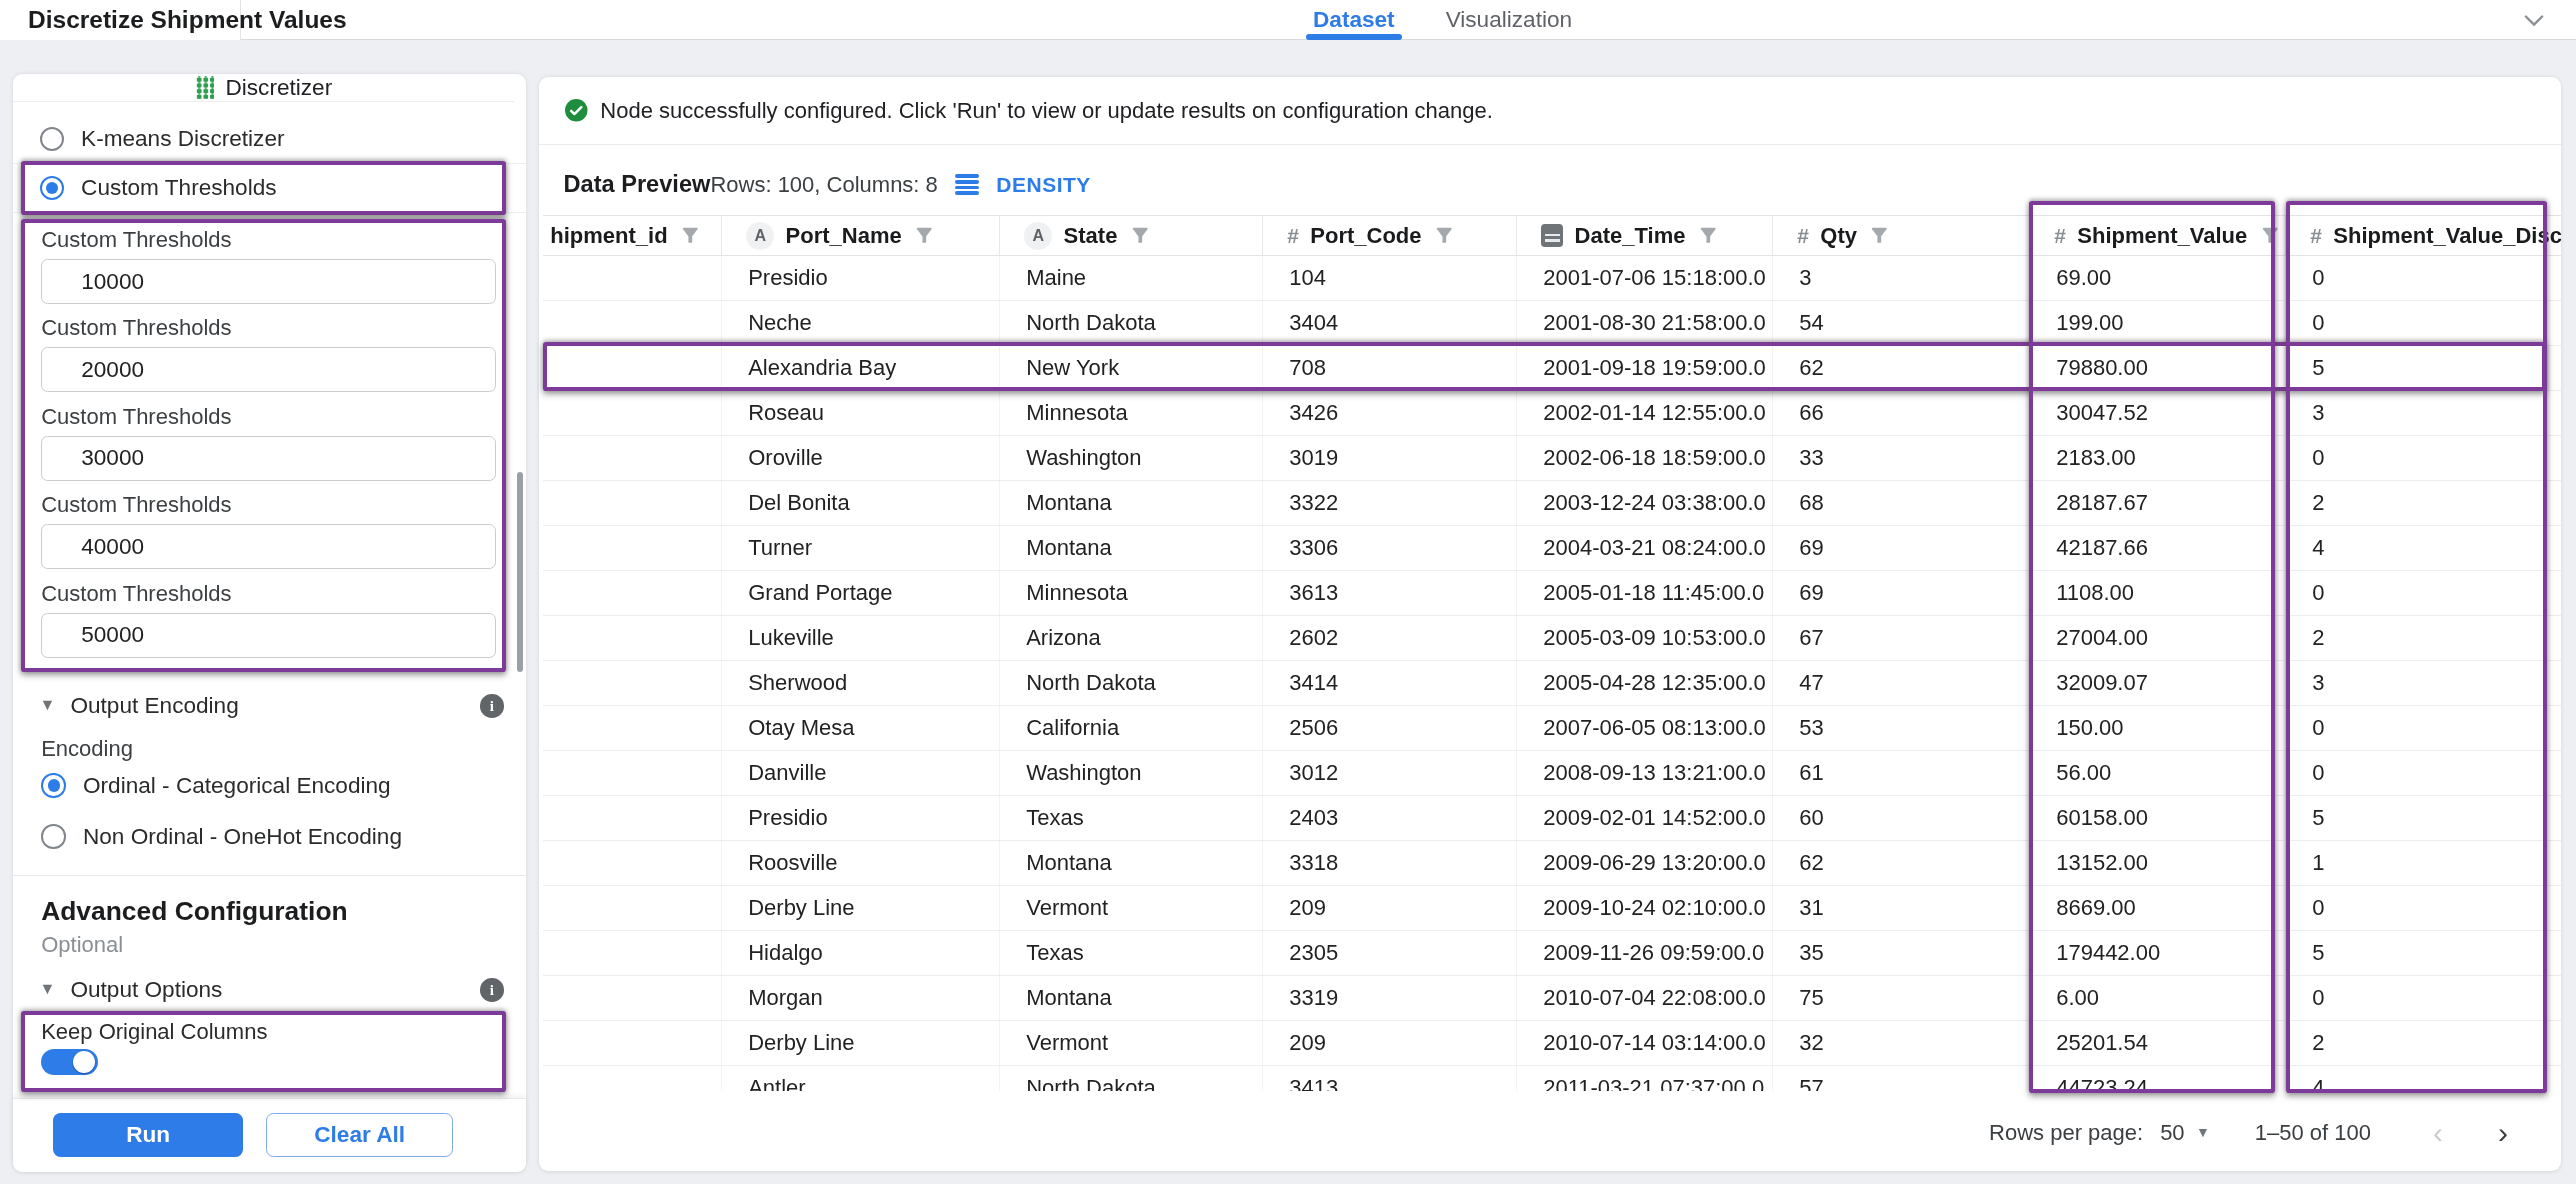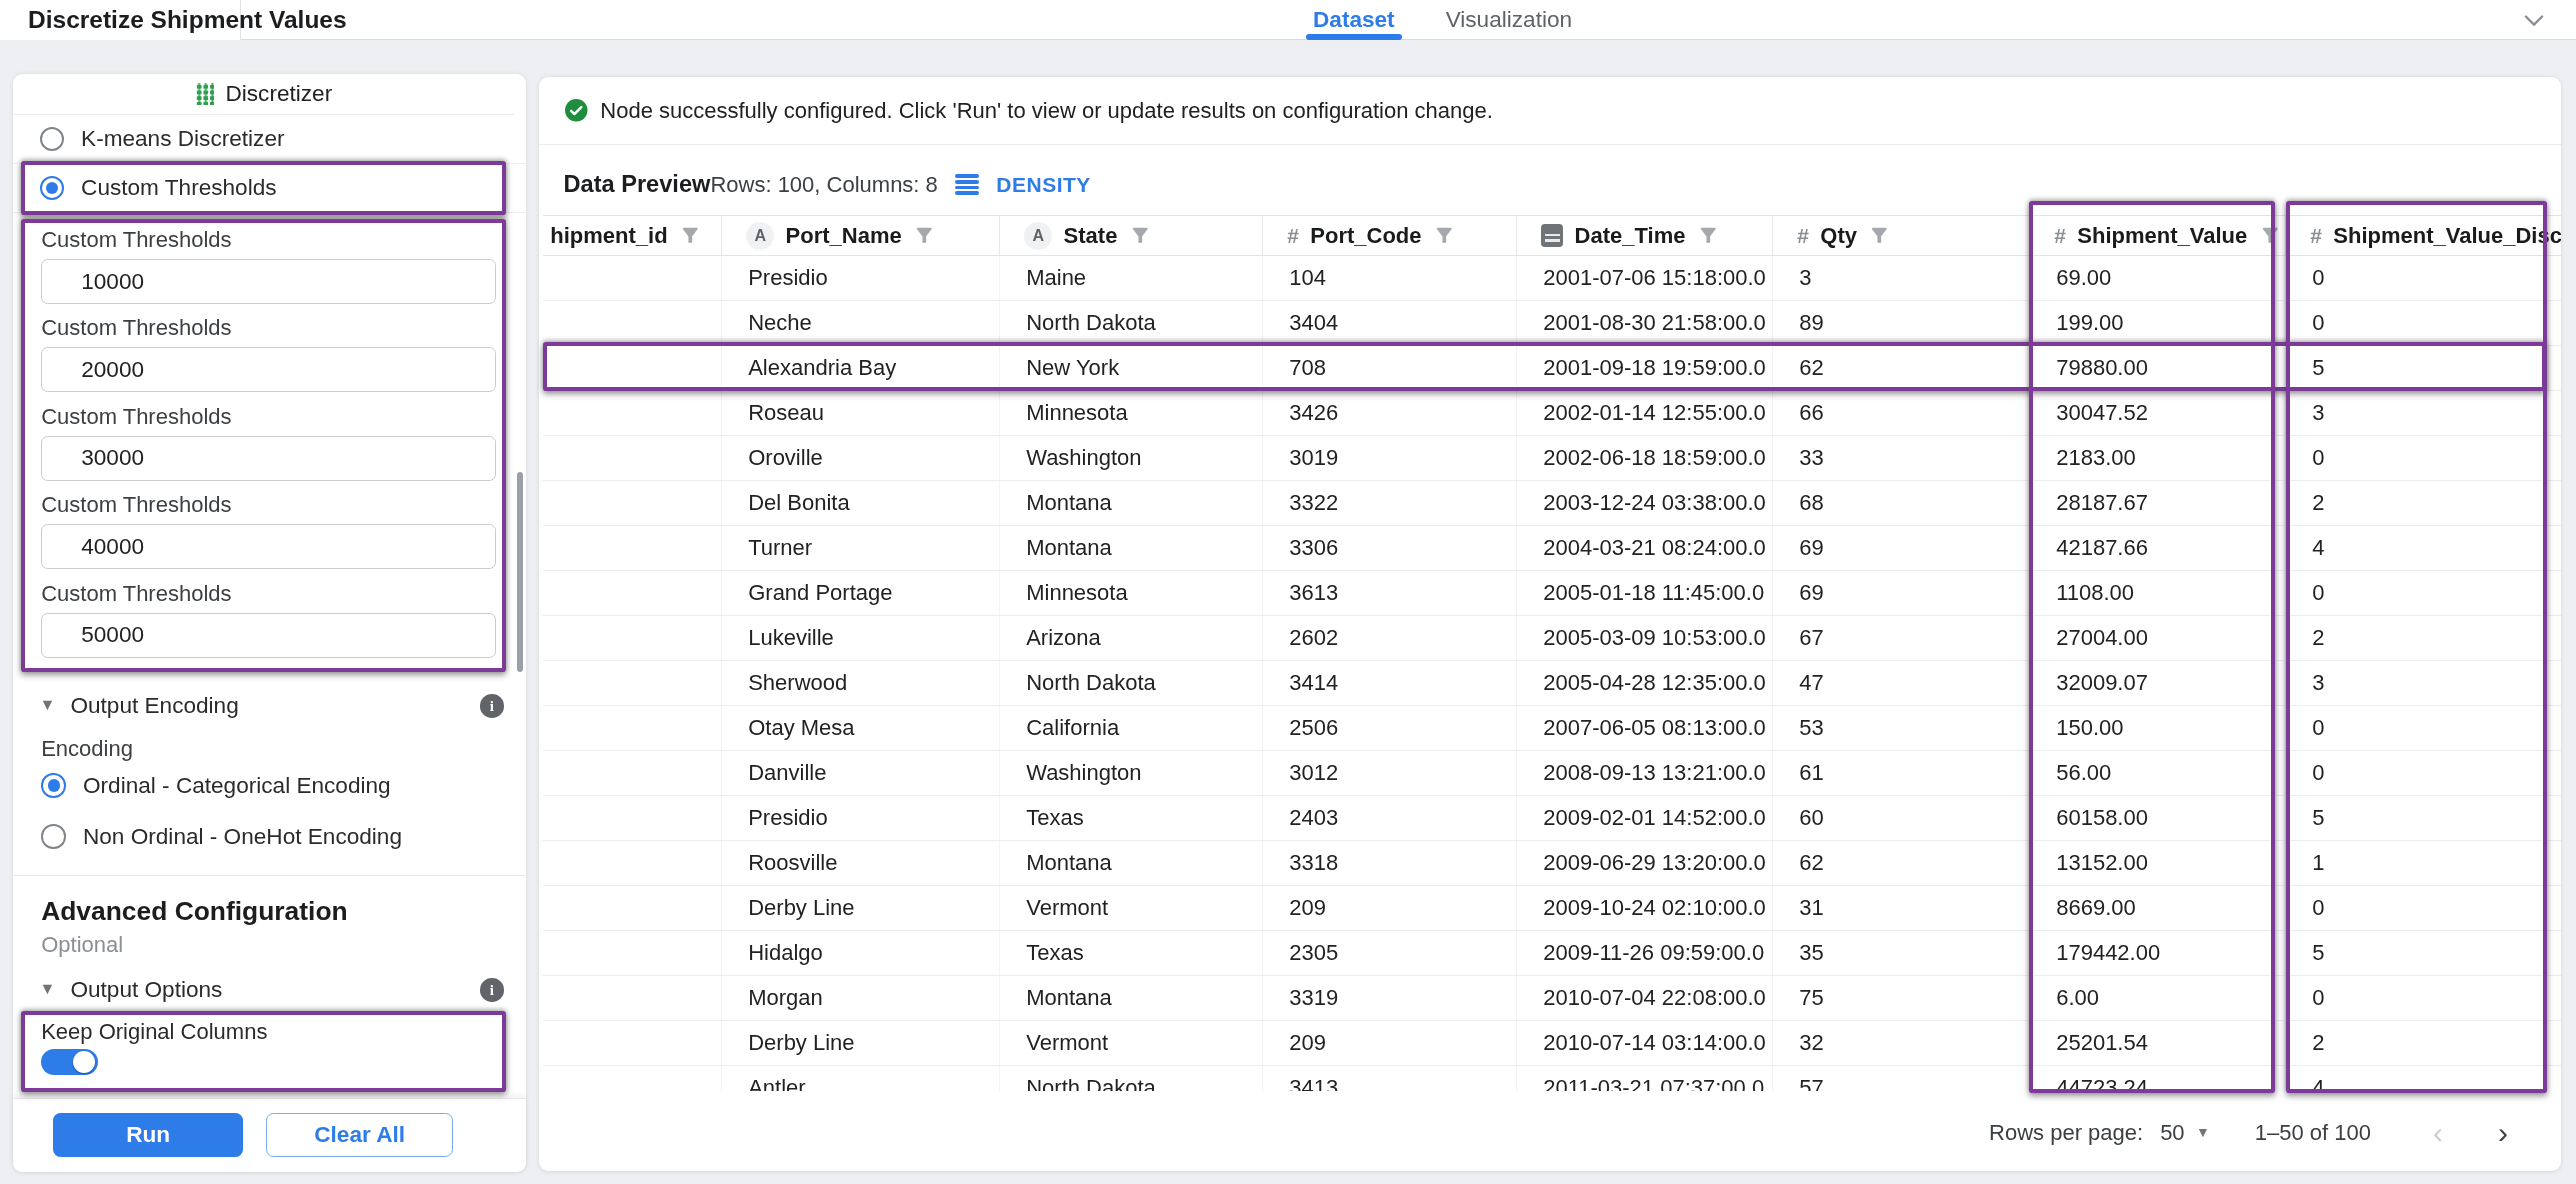--- a/index.html
+++ b/index.html
@@ -17,21 +17,21 @@
   .title-box span{font-size:24.5px;font-weight:bold;color:#1c1d1f;white-space:nowrap;}
   .tabs{position:absolute;left:1313px;top:0;height:40px;display:flex;gap:51px;}
   .tab{position:relative;display:flex;align-items:center;cursor:pointer;}
   .tab-label{font-size:22.6px;color:var(--txt2);}
   .tab.active .tab-label{color:var(--accent);font-weight:bold;}
   .tab.active::after{content:'';position:absolute;left:-7.5px;right:-7.5px;bottom:0;height:5.7px;border-radius:3.8px;background:var(--accent);}
   .collapse-chevron{position:absolute;right:28px;top:5.7px;width:28px;height:28px;color:#8a8d91;cursor:pointer;}
 
   
   .panel{position:absolute;left:13.2px;top:74px;width:513px;height:1098px;background:#fff;border-radius:9.4px;box-shadow:0 0.9px 4.7px rgba(0,0,0,.10);}
-  .panel-header{position:absolute;top:0;left:0;right:12px;height:41px;display:flex;align-items:center;justify-content:center;gap:11.3px;font-size:22.6px;color:var(--txt);border-bottom:0.9px solid #ececee;}
+  .panel-header{position:absolute;top:0;left:0;right:12px;height:28px;display:flex;align-items:center;justify-content:center;gap:11.3px;font-size:22.6px;color:var(--txt);border-bottom:0.9px solid #ececee;}
   .grid-icon{width:19px;height:22.6px;background-image:radial-gradient(circle,#2f9e4e 2.3px,transparent 2.8px);background-size:6.6px 5.7px;background-position:0.9px 0.9px;}
   .radio-list{position:absolute;top:41px;left:0;right:0;}
   .radio-row{height:49px;display:flex;align-items:center;gap:17px;padding-left:26.4px;border-bottom:0.9px solid #efeff1;cursor:pointer;}
   .enc .radio-row{border-bottom:none;height:51px;}
   .radio{width:24.5px;height:24.5px;border-radius:50%;border:2.8px solid #80868b;flex:none;display:flex;align-items:center;justify-content:center;background:#fff;}
   .radio .dot{width:12.3px;height:12.3px;border-radius:50%;background:transparent;}
   .radio-row.sel .radio{border-color:var(--accent);}
   .radio-row.sel .radio .dot{background:var(--accent);}
   .radio-label{font-size:22.6px;color:#2a2b2d;white-space:nowrap;}
 
@@ -307,21 +307,21 @@
             <span class="td">3</span>
     <span class="td">69.00</span>
             <span class="td">0</span>
   </div>
           <div class="tr">
     <span class="td"></span>
             <span class="td">Neche</span>
     <span class="td">North Dakota</span>
             <span class="td">3404</span>
     <span class="td">2001-08-30 21:58:00.0</span>
-            <span class="td">89</span>
+            <span class="td">54</span>
     <span class="td">199.00</span>
             <span class="td">0</span>
   </div>
           <div class="tr">
     <span class="td"></span>
             <span class="td">Alexandria Bay</span>
     <span class="td">New York</span>
             <span class="td">708</span>
     <span class="td">2001-09-18 19:59:00.0</span>
             <span class="td">62</span>

